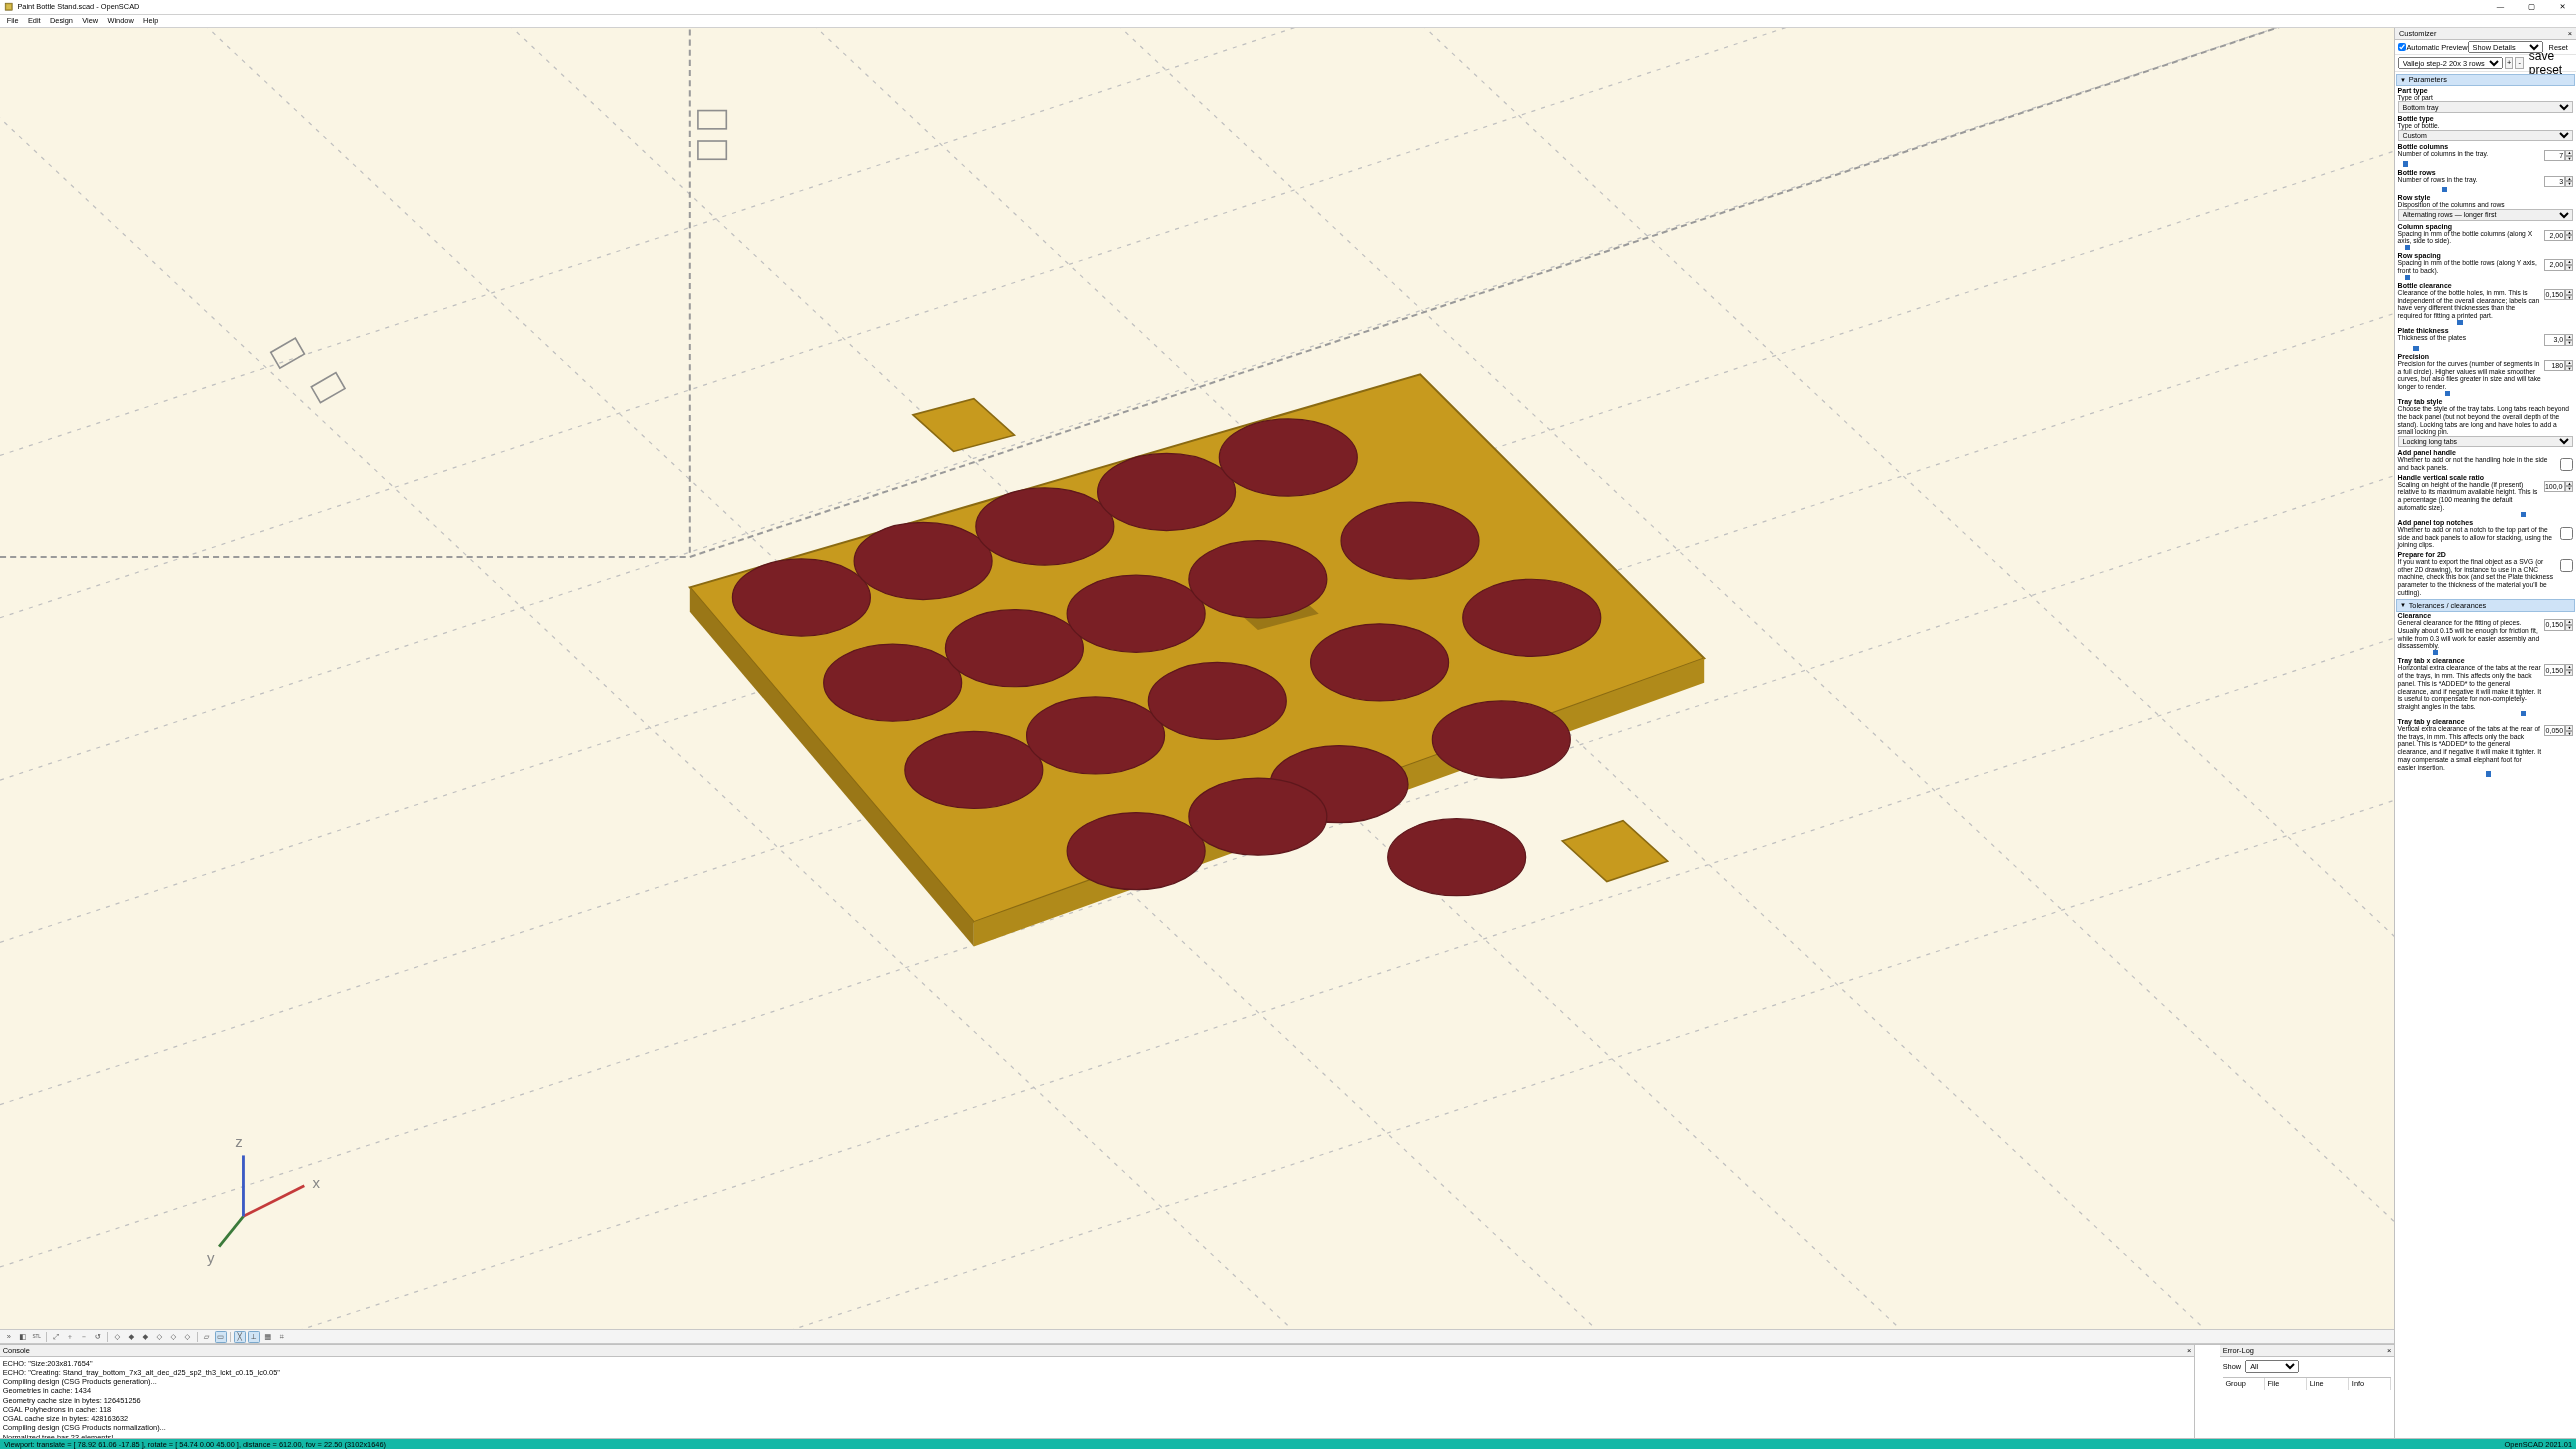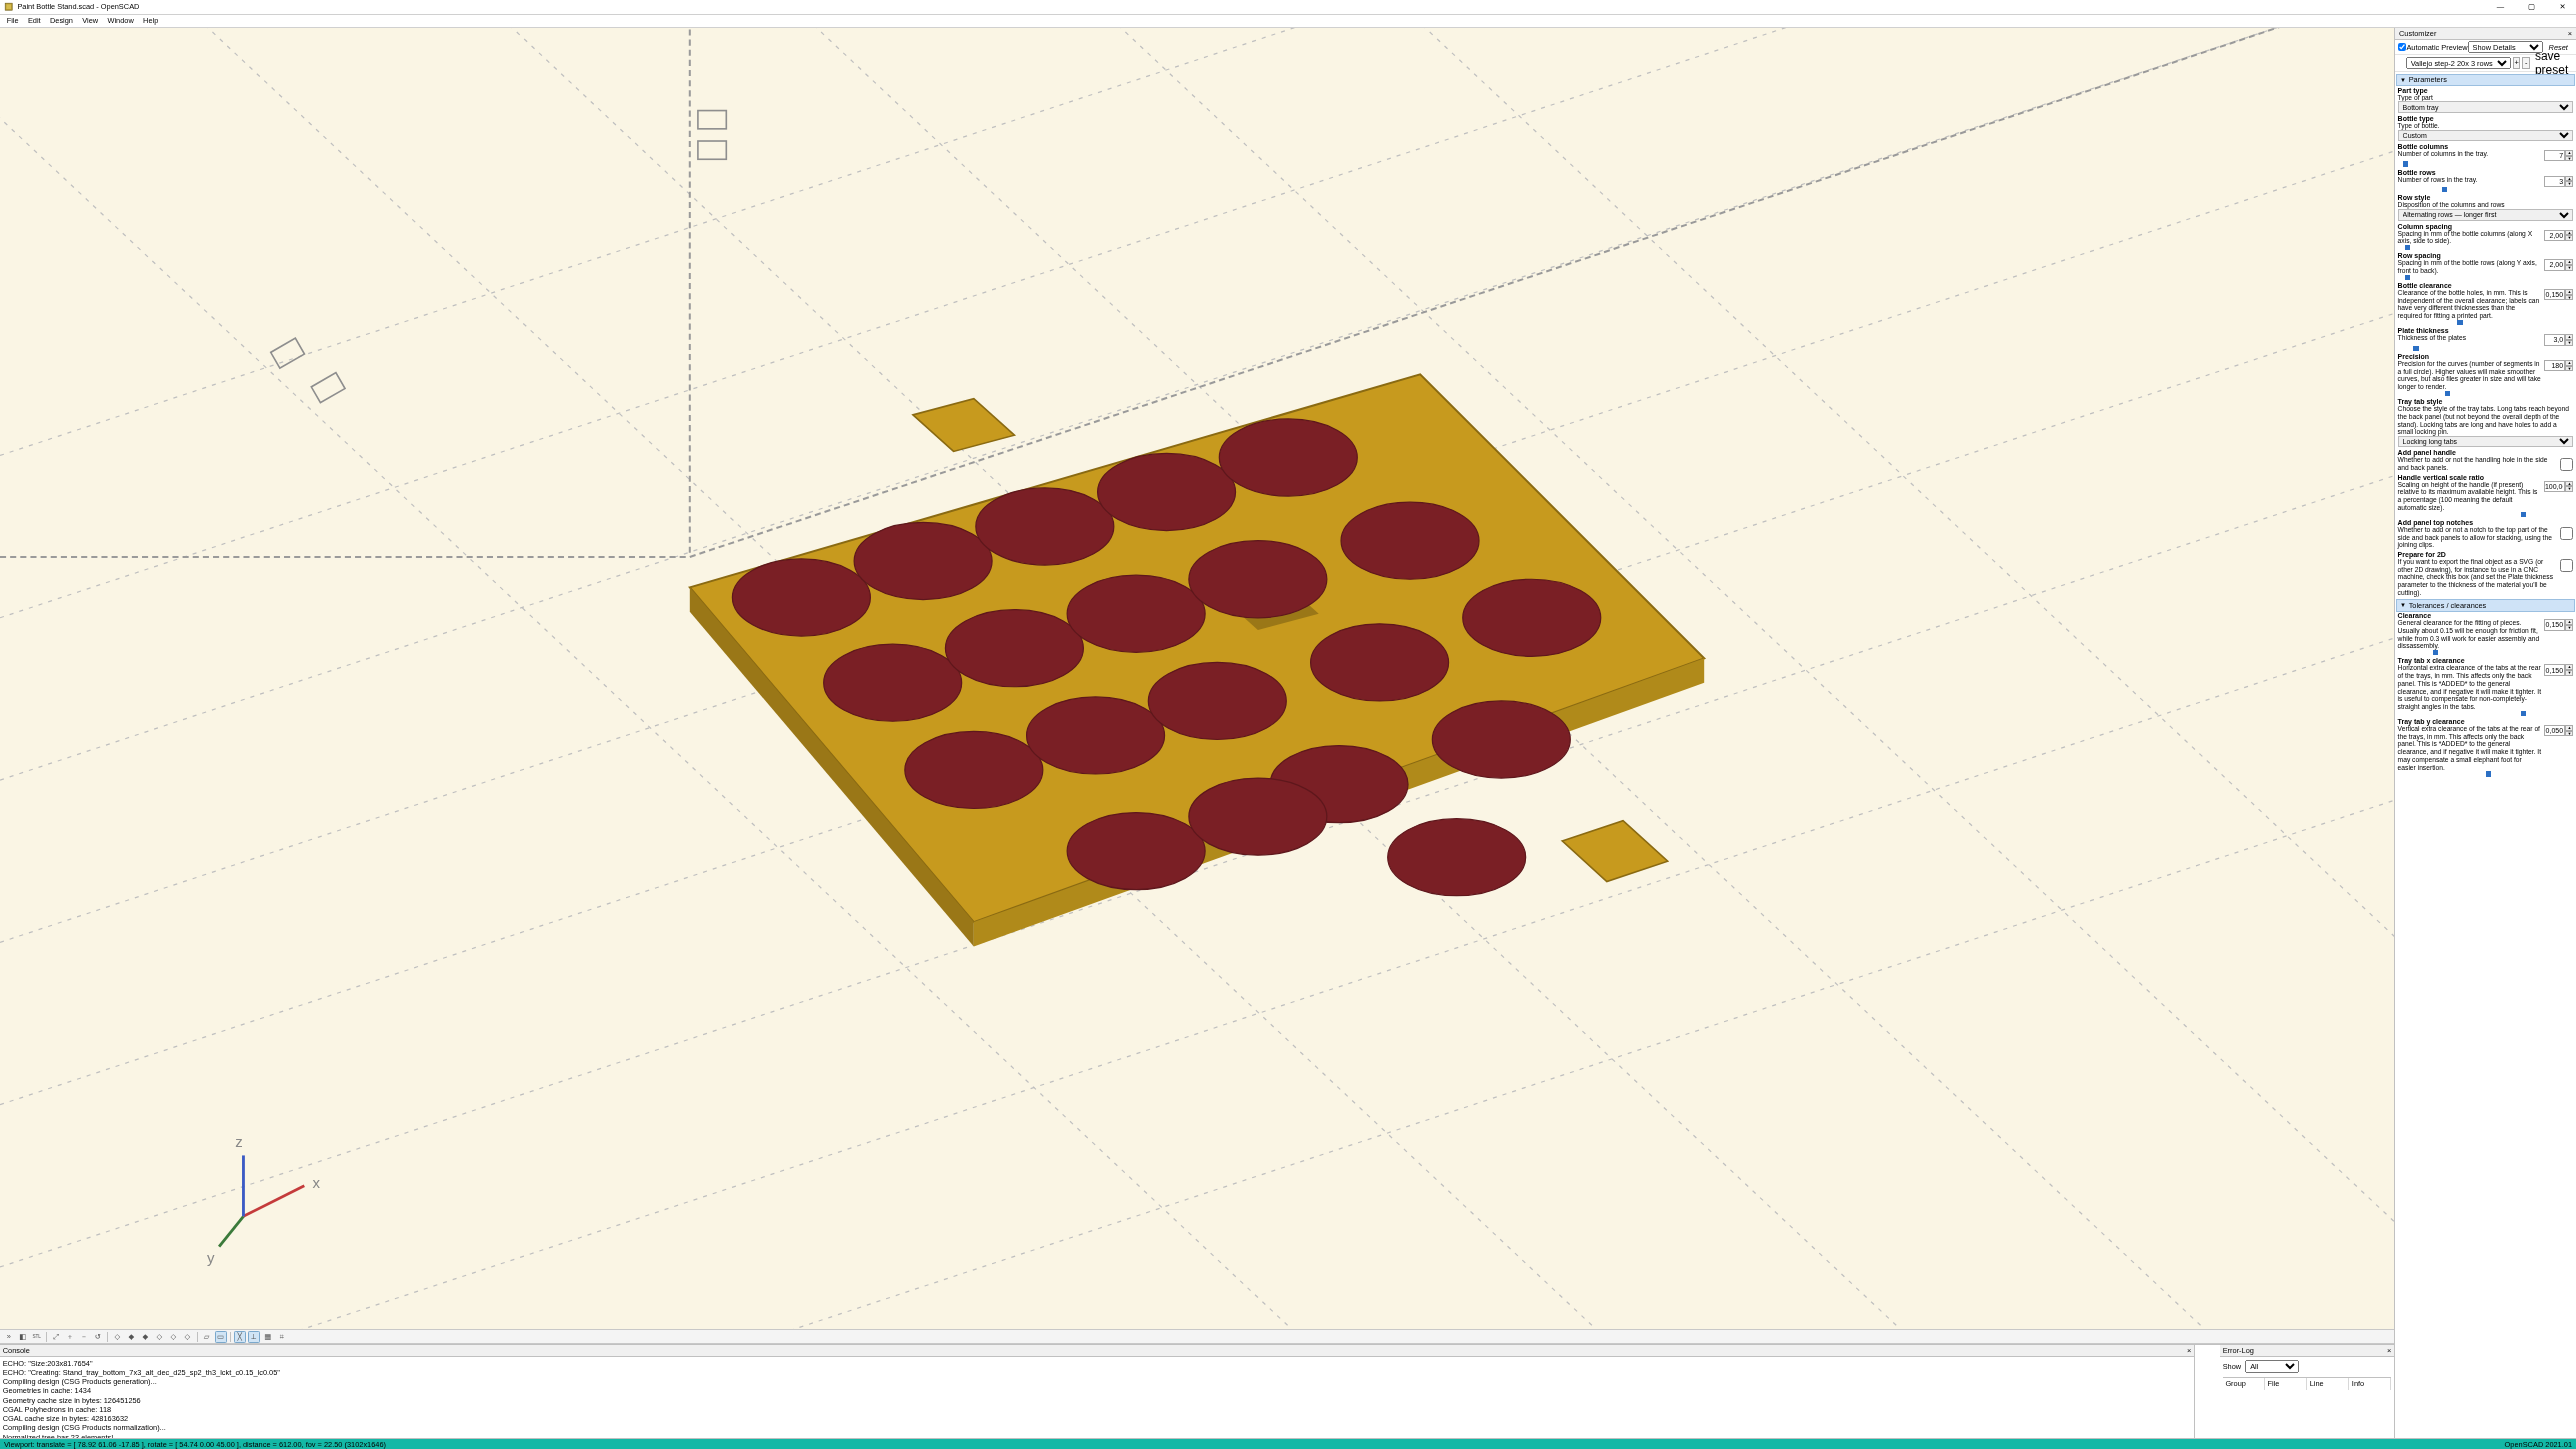--- a/index.html
+++ b/index.html
@@ -44,23 +44,23 @@
 .errorlog-head { display:flex; font-size:6.7px; }
 .errorlog-head div { padding:1.3px 2.7px; border-right:0.7px solid #d8d8d8; flex:1; }
 
 
 .customizer { width: 182px; background:#fff; display:flex; flex-direction:column; border-left:0.7px solid #c0c0c0; }
 .cust-title { height: 12px; background:#f0f0f0; border-bottom:0.7px solid #c0c0c0; display:flex; align-items:center; padding:0 4px; }
 .cust-title .t { flex:1; }
 .cust-row1 { height: 14.8px; display:flex; align-items:center; padding:0 2.7px; border-bottom:0.7px solid #e4e4e4; }
 .cust-row1 input[type=checkbox]{ width:8.7px; height:8.7px; }
 .cust-row1 select { flex:1; font-size:7.4px; height:12px; }
-.cust-row1 .reset { padding:0 5.4px;font-style:italic; }
+.cust-row1 .reset { padding:0 5.4px; }
 .cust-row2 { height: 17.4px; display:flex; align-items:center; padding:0 2.7px; gap:2px; border-bottom:0.7px solid #e4e4e4; }
-.cust-row2 select { flex:1; font-size:7.4px; height:12px;margin-left:8px; }
+.cust-row2 select { flex:1; font-size:7.4px; height:12px; }
 .cust-row2 .sq { width:12px; height:12px; border:0.7px solid #aaa; text-align:center; line-height:10.7px; background:#f4f4f4; }
 .cust-row2 .save { font-size:12px; padding:0 2.7px; }
 .cust-body { flex:1; overflow-y:auto; overflow-x:hidden; padding:0 1.3px 4px 1.3px; }
 .section-hdr { background:#cfe3f7; border:0.7px solid #9bbfe0; display:flex; align-items:center; padding:0.7px 2.7px; margin-top:1.3px; gap:2.7px; }
 .section-hdr .tri { font-size:6px; }
 .param { padding:0.7px 1.3px 1.3px 1.3px; }
 .param .plabel { font-weight:bold; font-size:7px; }
 .param .pdesc { font-size:6.7px; color:#000; line-height:1.15; }
 .param .pctrl { display:flex; gap:2.7px; align-items:flex-start; }
 .param .pctrl .desc { flex:1; }

